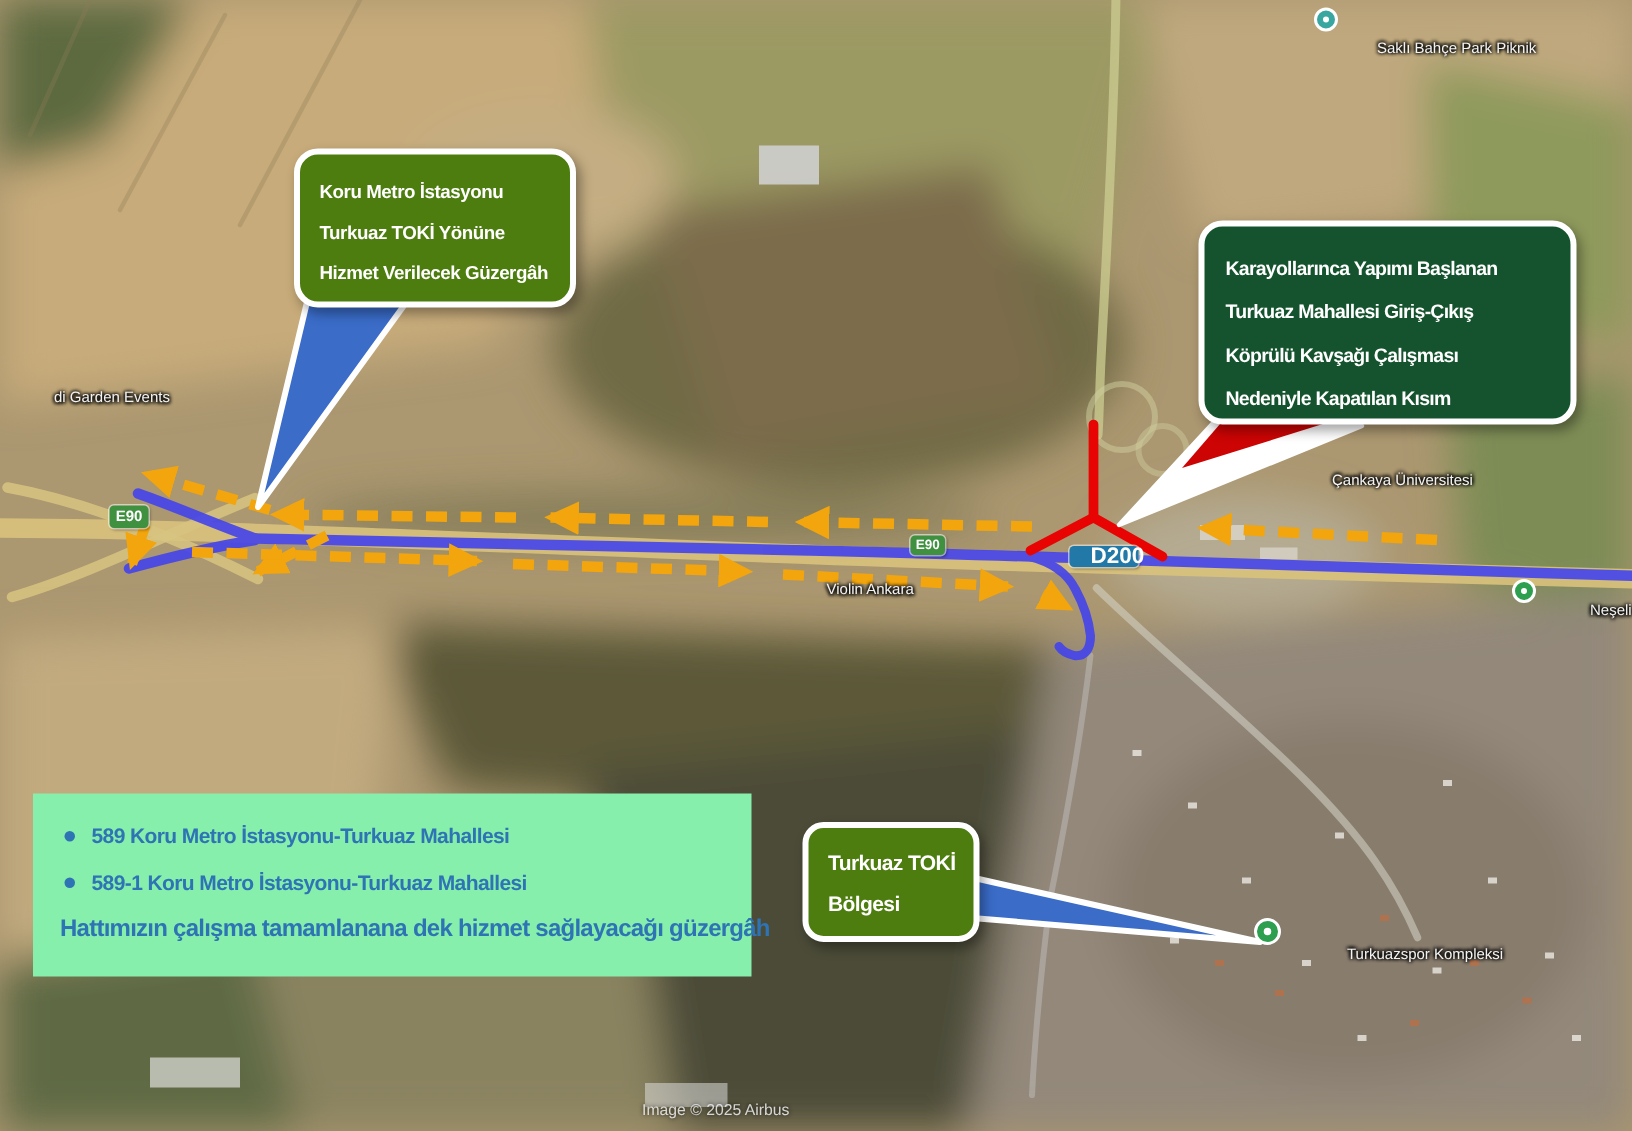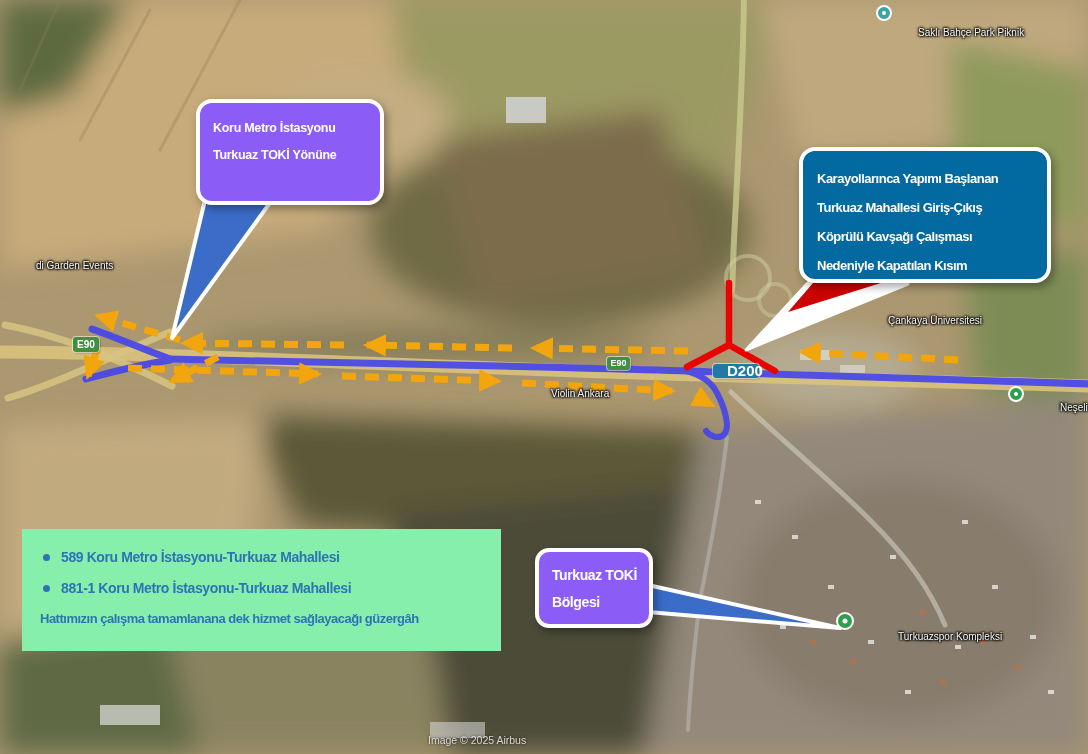--- a/index.html
+++ b/index.html
@@ -3,35 +3,35 @@
 <meta charset="utf-8">
 <style>
   html,body{margin:0;padding:0;background:#222;}
   .stage{position:relative;width:1088px;height:754px;overflow:hidden;
          font-family:"Liberation Sans",sans-serif;background:#ab9770;}
   .stage svg{position:absolute;left:0;top:0;}
   
   .callout{position:absolute;border:4px solid #fff;color:#fff;font-weight:bold;
            box-shadow:3px 4px 8px rgba(0,0,0,.35);box-sizing:border-box;z-index:30;}
   .callout div{white-space:nowrap;}
-  .co-blue{background:#8b5cf6;border-radius:16px;}
-  .co-red{background:#0369a1;border-radius:16px;}
+  .co-blue{background:#4d7c0f;border-radius:16px;}
+  .co-red{background:#14532d;border-radius:16px;}
   #co-koru{left:196px;top:99px;width:188px;height:106px;padding:12px 4px 12px 13px;
            font-size:12.5px;letter-spacing:-0.3px;line-height:27px;}
   #co-closure{left:799px;top:147px;width:252px;height:136px;padding:13px 4px 13px 14px;
            font-size:13px;letter-spacing:-0.5px;line-height:29px;}
   #co-toki{left:535px;top:548px;width:118px;height:80px;padding:10px 4px 10px 13px;
            font-size:14px;letter-spacing:-0.4px;line-height:27px;border-radius:14px;}
   
   #legend{position:absolute;left:22px;top:529px;width:479px;height:122px;background:#86efac;
           z-index:25;color:#2e74b5;font-weight:bold;box-sizing:border-box;
           padding:20px 6px 0 18px;font-size:14px;letter-spacing:-0.4px;}
   .leg-row{display:flex;align-items:center;margin:0 0 15px 3px;white-space:nowrap;}
   .leg-dot{width:7px;height:7px;border-radius:50%;background:#2e74b5;margin-right:11px;flex:none;}
-  #leg-note{font-size:13px;letter-spacing:-0.5px;white-space:nowrap;}
+  #leg-note{font-size:16px;letter-spacing:-0.5px;white-space:nowrap;}
   
   .poi{position:absolute;color:#f4f4f4;font-size:10px;white-space:nowrap;z-index:20;
        text-shadow:-1px -1px 2px rgba(0,0,0,.9),1px -1px 2px rgba(0,0,0,.9),
                    -1px 1px 2px rgba(0,0,0,.9),1px 1px 2px rgba(0,0,0,.9);padding-left:48px;}
   .shield{position:absolute;color:#fff;font-weight:bold;text-align:center;z-index:20;
           border-radius:3px;box-shadow:0 0 0 1px rgba(255,255,255,.55),1px 1px 2px rgba(0,0,0,.4);}
   #sh-e90w{left:73px;top:337px;width:26px;height:15px;font-size:10px;line-height:15px;background:#3f9140;}
   #sh-e90m{left:607px;top:357px;width:23px;height:13px;font-size:9px;line-height:13px;background:#3f9140;}
   #sh-d200{left:713px;top:364px;width:32px;height:14px;font-size:15px;line-height:14px;background:#2279a8;padding-left:14px;}
   #attribution{position:absolute;left:428px;top:734px;color:rgba(240,240,240,.85);
@@ -172,20 +172,21 @@
   <div class="poi" style="left:870px;top:27px">Saklı Bahçe Park Piknik</div>
   <div class="poi" style="left:840px;top:315px">Çankaya Üniversitesi</div>
   <div class="poi" style="left:503px;top:388px">Violin Ankara</div>
   <div class="poi" style="left:1012px;top:402px">Neşeli köy tepe</div>
   <div class="poi" style="left:850px;top:631px">Turkuazspor Kompleksi</div>
   <div id="attribution">Image © 2025 Airbus</div>
 
   <div class="callout co-blue" id="co-koru">
     <div>Koru Metro İstasyonu</div>
     <div>Turkuaz TOKİ Yönüne</div>
+    <div>Hizmet Verilecek Güzergâh</div>
   </div>
 
   <div class="callout co-red" id="co-closure">
     <div>Karayollarınca Yapımı Başlanan</div>
     <div>Turkuaz Mahallesi Giriş-Çıkış</div>
     <div>Köprülü Kavşağı Çalışması</div>
     <div>Nedeniyle Kapatılan Kısım</div>
   </div>
 
   <div class="callout co-blue" id="co-toki">
@@ -193,18 +194,18 @@
     <div>Bölgesi</div>
   </div>
 
   <div id="legend">
     <div class="leg-row">
       <span class="leg-dot"></span>
       <span>589 Koru Metro İstasyonu-Turkuaz Mahallesi</span>
     </div>
     <div class="leg-row">
       <span class="leg-dot"></span>
-      <span>881-1 Koru Metro İstasyonu-Turkuaz Mahallesi</span>
+      <span>589-1 Koru Metro İstasyonu-Turkuaz Mahallesi</span>
     </div>
     <div id="leg-note">Hattımızın çalışma tamamlanana dek hizmet sağlayacağı güzergâh</div>
   </div>
 
 </div>
 
 </body></html>

